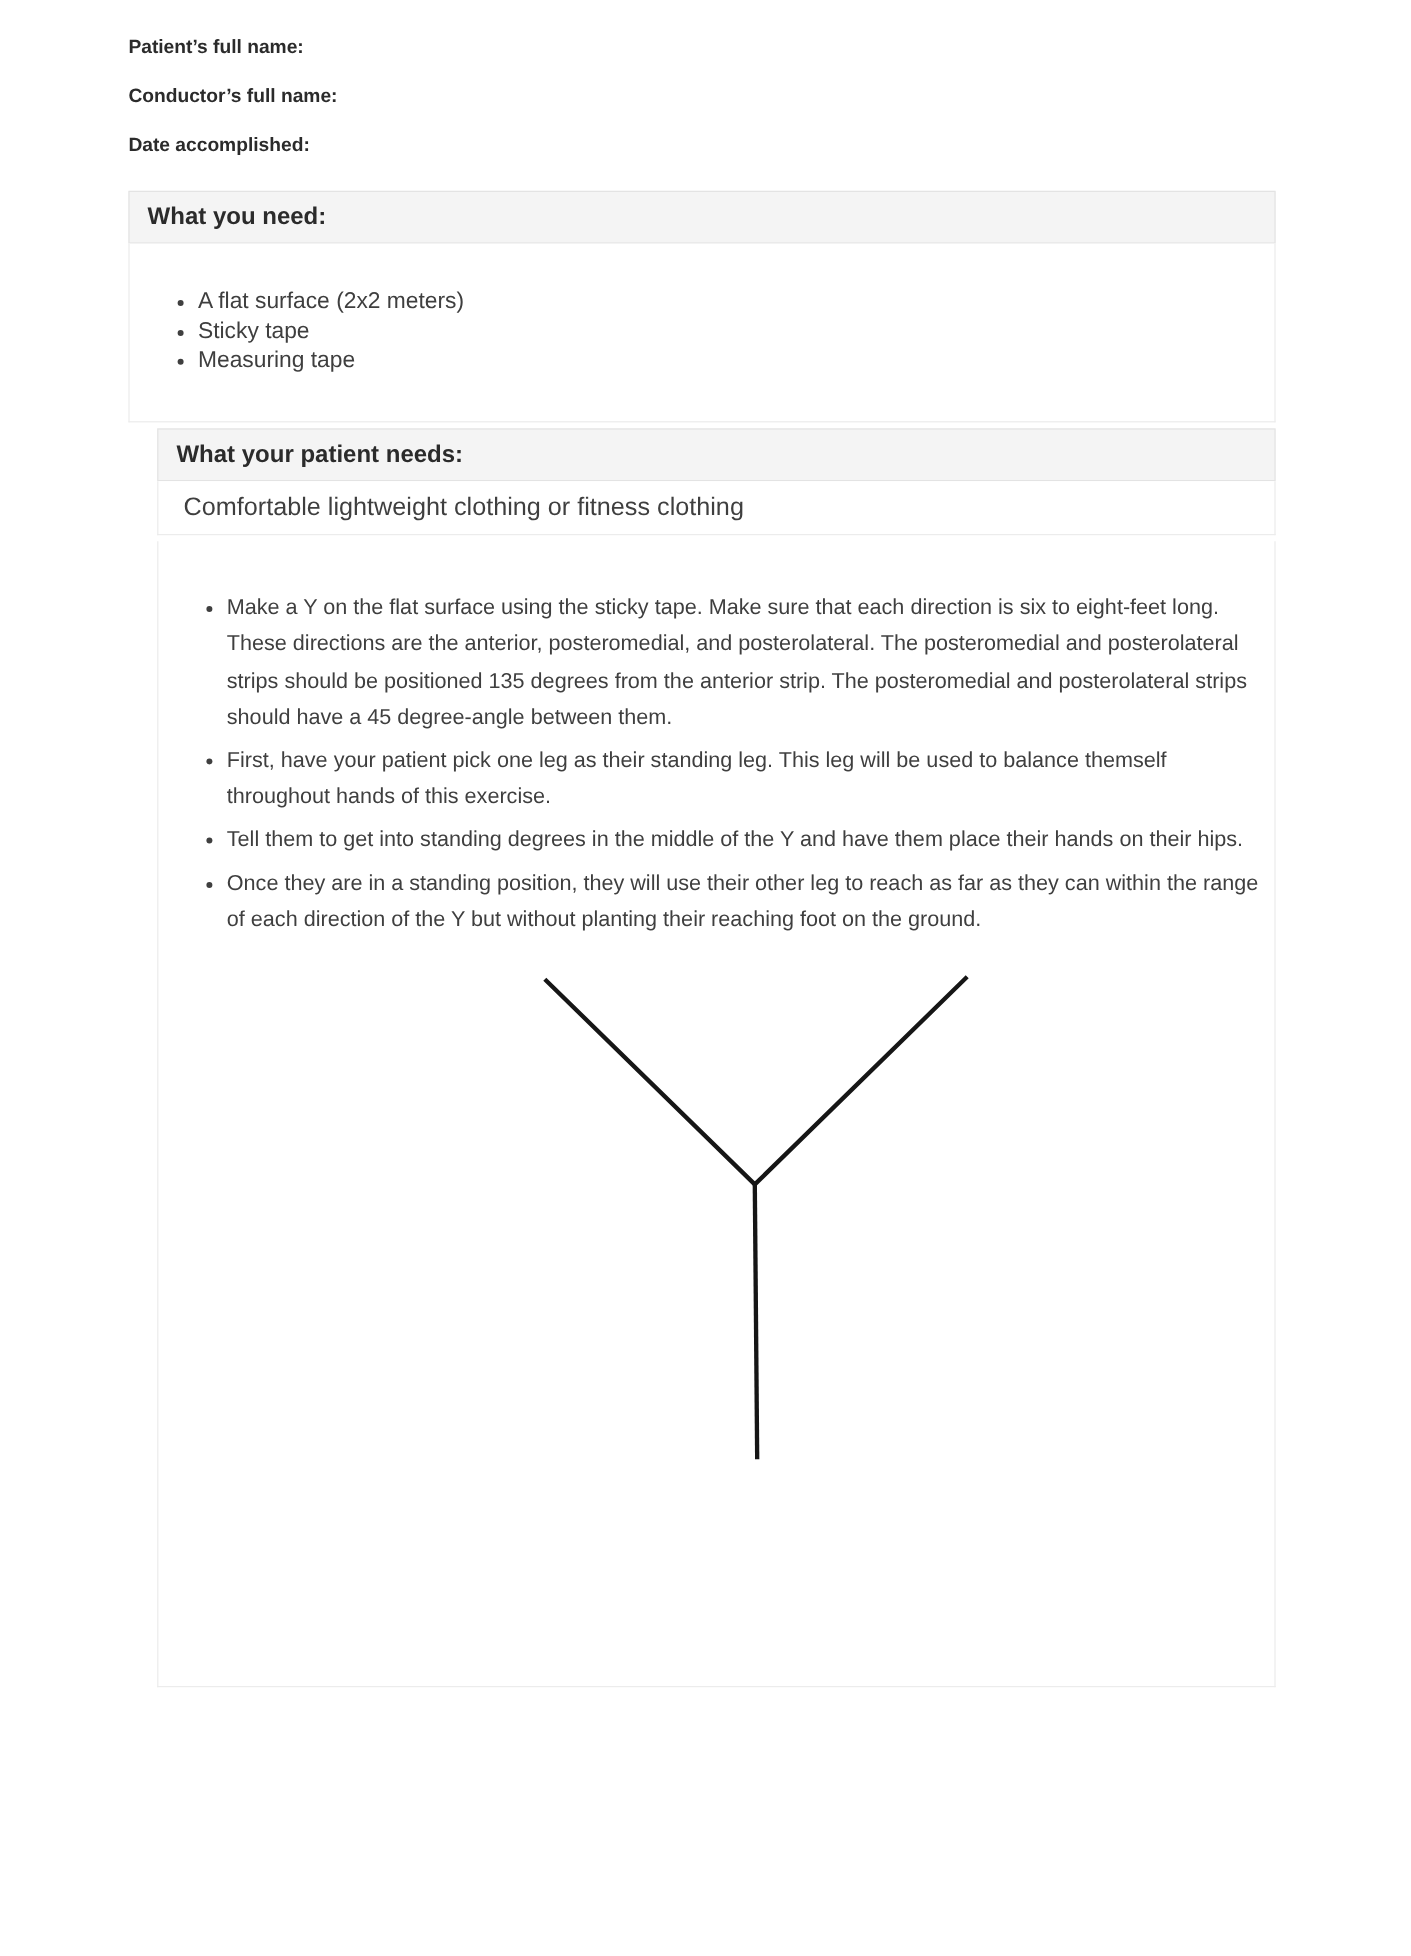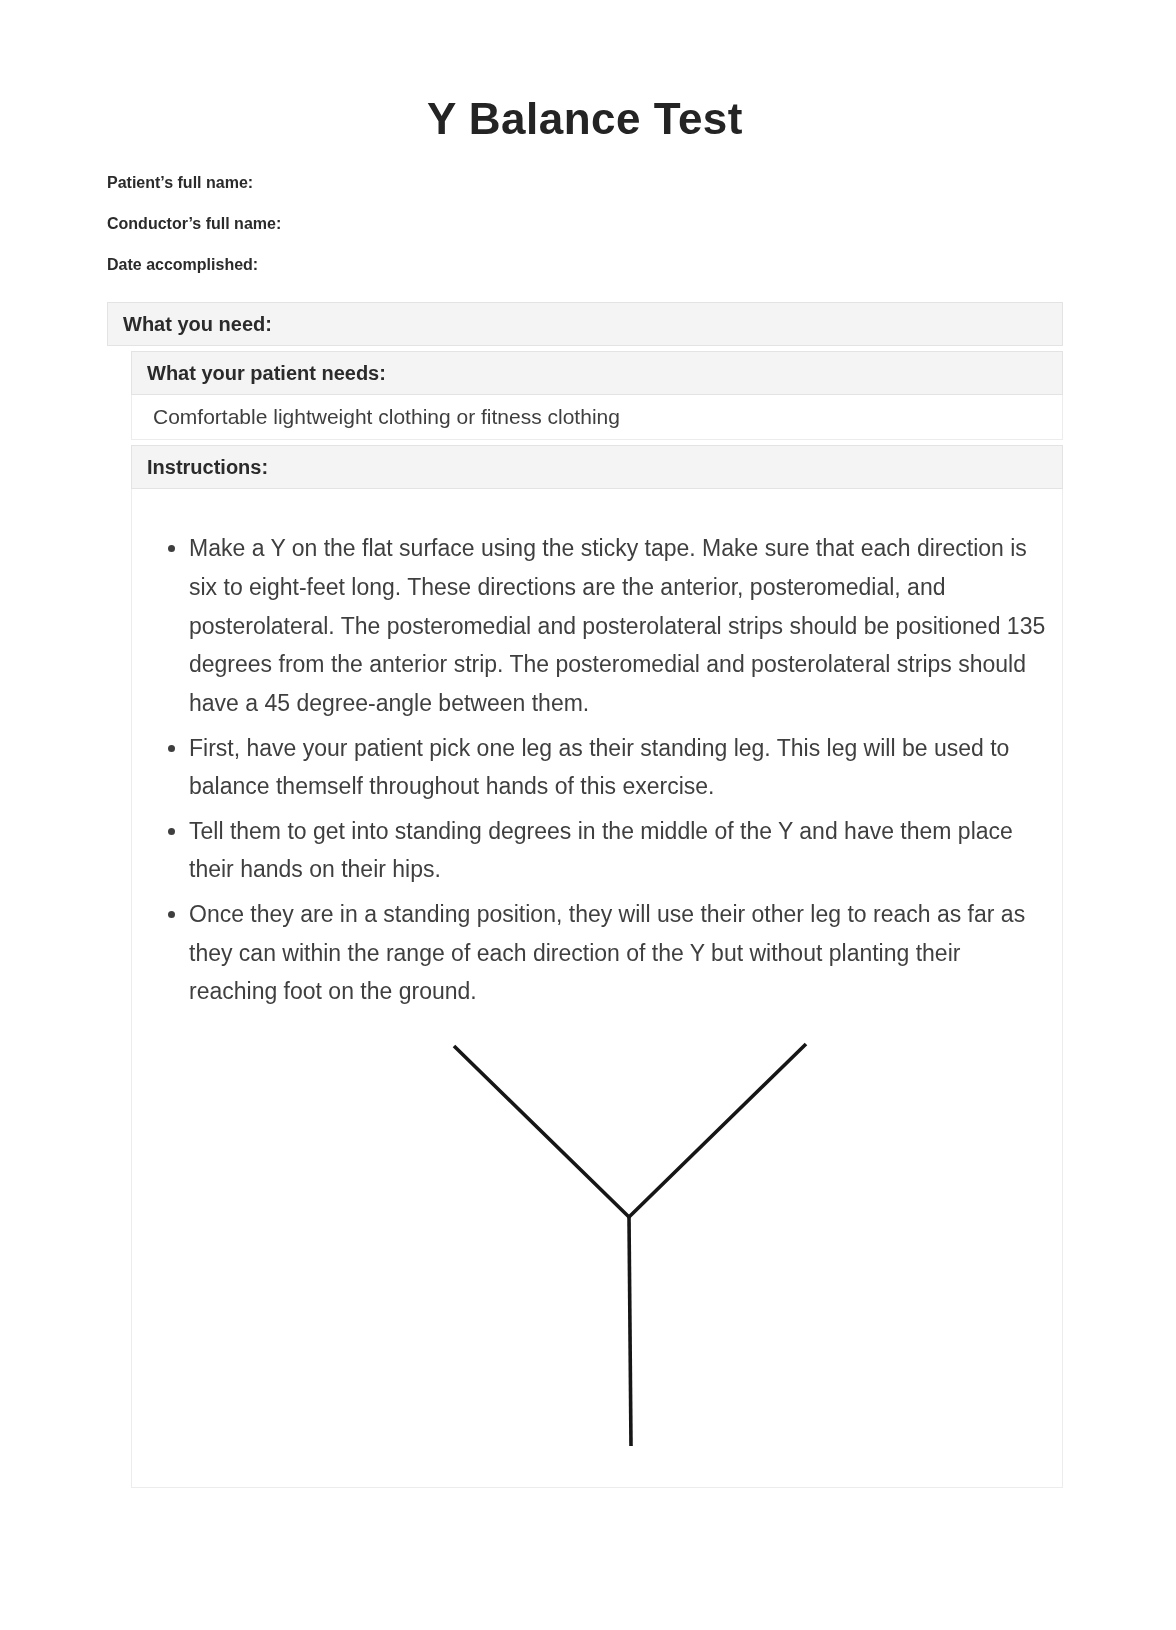--- a/index.html
+++ b/index.html
@@ -75,21 +75,21 @@
     line-height: 19px;
   }
   .instructions-body {
     padding: 40px 8px 30px 0;
     min-height: 955px;
   }
   .instructions-body ul {
     list-style: disc;
     margin: 0;
     padding-left: 57px;
-    font-size: 23px;
+    font-size: 18px;
     line-height: 1.68;
   }
   .instructions-body li { margin-bottom: 6px; }
   .diagram-wrap {
     margin-top: 26px;
     width: 100%;
     height: 420px;
   }
   .diagram-wrap svg { display: block; width: 956px; height: 420px; }
   .diagram-wrap polyline {
@@ -97,41 +97,46 @@
     stroke: var(--line-color, #161616);
     stroke-width: 3.6;
     stroke-linecap: butt;
   }
 </style>
 </head>
 <body>
 
 <div class="page">
 
-  <h1 class="doc-title">Y Balance Test</h1>
 
   <div class="fields">
     <div class="field-label">Patient’s full name:</div>
     <div class="field-label">Conductor’s full name:</div>
     <div class="field-label">Date accomplished:</div>
   </div>
 
   <div class="sections">
 
     <div class="section">
       <div class="sec-header">What you need:</div>
+      <div class="sec-body need-body">
+        <ul>
+          <li>A flat surface (2x2 meters)</li>
+          <li>Sticky tape</li>
+          <li>Measuring tape</li>
+        </ul>
+      </div>
     </div>
 
     <div class="section">
       <div class="sec-header">What your patient needs:</div>
       <div class="sec-body patient-body">Comfortable lightweight clothing or fitness clothing</div>
     </div>
 
     <div class="section">
-      <div class="sec-header">Instructions:</div>
       <div class="sec-body instructions-body">
         <ul>
           <li>Make a Y on the flat surface using the sticky tape. Make sure that each direction is six to eight-feet long. These directions are the anterior, posteromedial, and posterolateral. The posteromedial and posterolateral strips should be positioned 135 degrees from the anterior strip. The posteromedial and posterolateral strips should have a 45 degree-angle between them.</li>
           <li>First, have your patient pick one leg as their standing leg. This leg will be used to balance themself throughout hands of this exercise.</li>
           <li>Tell them to get into standing degrees in the middle of the Y and have them place their hands on their hips.</li>
           <li>Once they are in a standing position, they will use their other leg to reach as far as they can within the range of each direction of the Y but without planting their reaching foot on the ground.</li>
         </ul>
         <div class="diagram-wrap">
           <svg viewBox="0 0 956 420" aria-hidden="true">
             <polyline points="322,9 497,180 674,7"></polyline>

